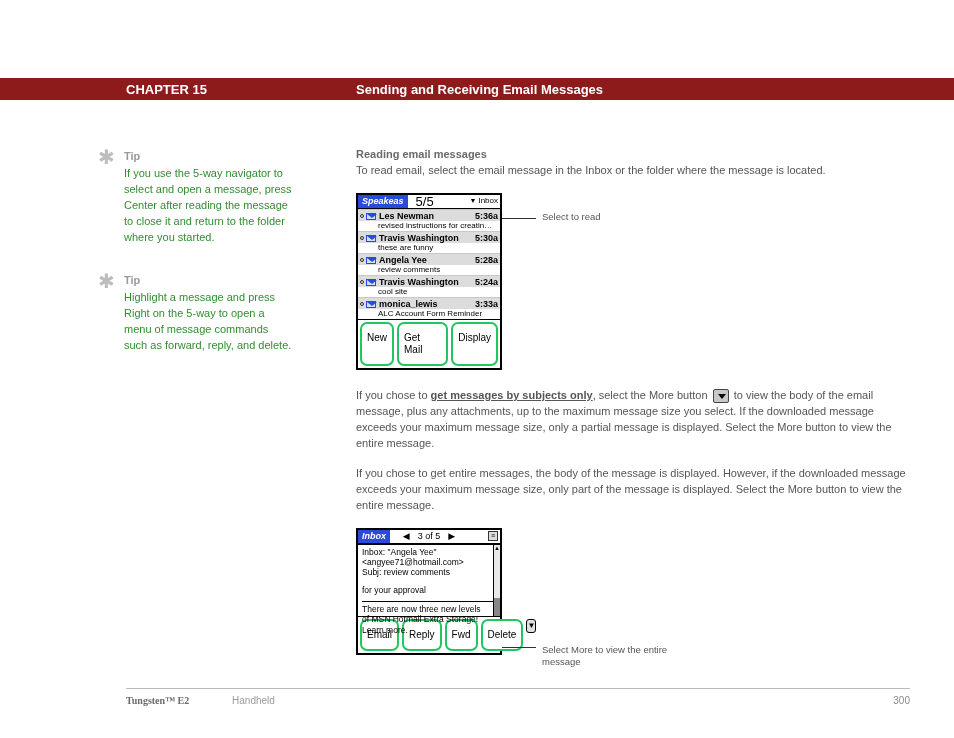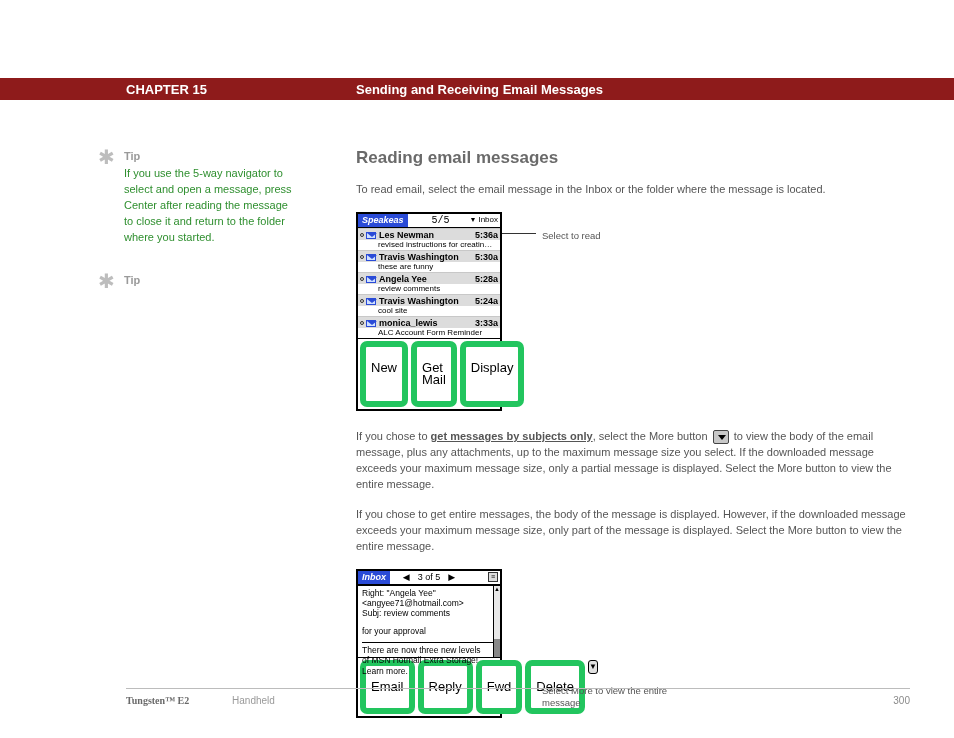--- a/index.html
+++ b/index.html
@@ -58,23 +58,23 @@
   }
 
   .main {
     position: absolute;
     left: 356px;
     top: 148px;
     width: 550px;
   }
   .section-heading {
     color: #6a6a6a;
-    font-size: 17px;
+    font-size: 11px;
     font-weight: bold;
-    margin-bottom: 14px;
+    margin-bottom: 3px;
   }
   .para {
     color: #555;
     font-size: 11px;
     line-height: 1.45;
     margin-bottom: 14px;
   }
   .link-underline { font-weight: bold; text-decoration: underline; color: #555; }
   .inline-icon {
     display: inline-block;
@@ -117,21 +117,21 @@
     background: #2a4bd7;
     color: #fff;
     font-weight: bold;
     font-style: italic;
     padding: 0 4px;
     height: 100%;
     display: flex;
     align-items: center;
     font-size: 9px;
   }
-  .tb-count { margin-left: 24px; font-size: 10px; font-family: Liberation Mono, monospace; }
+  .tb-count { margin-left: 8px; font-size: 13px; }
   .tb-drop {
     position: absolute; right: 2px; top: 1px;
     font-size: 8px;
     display: flex; align-items: center;
   }
   .tb-drop .tri { font-size: 7px; margin-right: 2px; }
 
   .msg-list .row {
     display: flex;
     align-items: flex-start;
@@ -160,24 +160,24 @@
   }
   .sender { font-weight: bold; font-size: 9px; flex: 1; white-space: nowrap; overflow: hidden; }
   .time { font-weight: bold; font-size: 9px; margin-left: 2px; }
   .subj { font-size: 8px; padding: 0 2px 1px 20px; color: #000; white-space: nowrap; overflow: hidden; }
 
   .btn-row {
     display: flex; gap: 3px; padding: 2px; border-top: 1px solid #000;
     background: #fff;
   }
   .pbtn {
-    border: 6px solid #22c55e;
+    border: 2px solid #22c55e;
     border-radius: 7px;
-    padding: 15px 5px;
-    font-size: 13px;
+    padding: 8px 5px;
+    font-size: 10px;
     background: #fff;
     line-height: 12px;
   }
   .iconbtn {
     width: 14px; height: 14px; border: 1px solid #000; border-radius: 3px;
     display: flex; align-items: center; justify-content: center;
     font-size: 8px; background: #e0e0e0;
   }
 
   .callout-line {
@@ -185,21 +185,21 @@
     border-top: 1px solid #333;
     margin-top: 3px;
   }
   .callout-text {
     font-size: 9.5px;
     color: #555;
     margin-left: 6px;
     line-height: 1.3;
     max-width: 130px;
   }
-  .callout-group1 { display:flex; margin-top: 18px; }
+  .callout-group1 { display:flex; align-items:center; margin-top: 18px; }
   .callout-group2 { display:flex; align-items:flex-start; margin-top: 116px; }
 
   
   .shot2 .body-area {
     padding: 2px 4px;
     font-size: 8.5px;
     line-height: 1.2;
     height: 72px;
     border-top: 1px solid #000;
     position: relative;
@@ -245,20 +245,21 @@
 
 <div class="sidebar">
   <div class="tip-block" style="position:relative;">
     <span class="tip-star">✱</span>
     <div class="tip-label">Tip</div>
     <div class="tip-body">If you use the 5-way navigator to select and open a message, press Center after reading the message to close it and return to the folder where you started.</div>
   </div>
   <div class="tip-block" style="position:relative;">
     <span class="tip-star">✱</span>
     <div class="tip-label">Tip</div>
+    <div class="tip-body">Highlight a message and press Right on the 5-way to open a menu of message commands such as forward, reply, and delete.</div>
   </div>
 </div>
 
 <div class="main">
   <div class="section-heading">Reading email messages</div>
   <div class="para">To read email, select the email message in the Inbox or the folder where the message is located.</div>
 
   <div class="shot-wrap">
     <div class="shot">
       <div class="shot-titlebar">
@@ -338,21 +339,21 @@
       <div class="shot-titlebar">
         <div class="tab-blue">Inbox</div>
         <div class="nav-arrows">
           <span>◀</span>
           <span>3 of 5</span>
           <span>▶</span>
         </div>
         <span class="pg-icon">≡</span>
       </div>
       <div class="body-area">
-        <div><span>Right:</span> <span>"Angela Yee"</span></div>
+        <div><span>Inbox:</span> <span>"Angela Yee"</span></div>
         <div>&lt;angyee71@hotmail.com&gt;</div>
         <div><span>Subj:</span> <span>review comments</span></div>
         <div style="margin-top:8px;">for your approval</div>
         <hr class="hr-thin">
         <div style="padding-right:8px;">There are now three new levels of MSN Hotmail Extra Storage! Learn more.</div>
         <div class="scroll"></div>
       </div>
       <div class="btn-row">
         <span class="pbtn">Email</span>
         <span class="pbtn">Reply</span>

